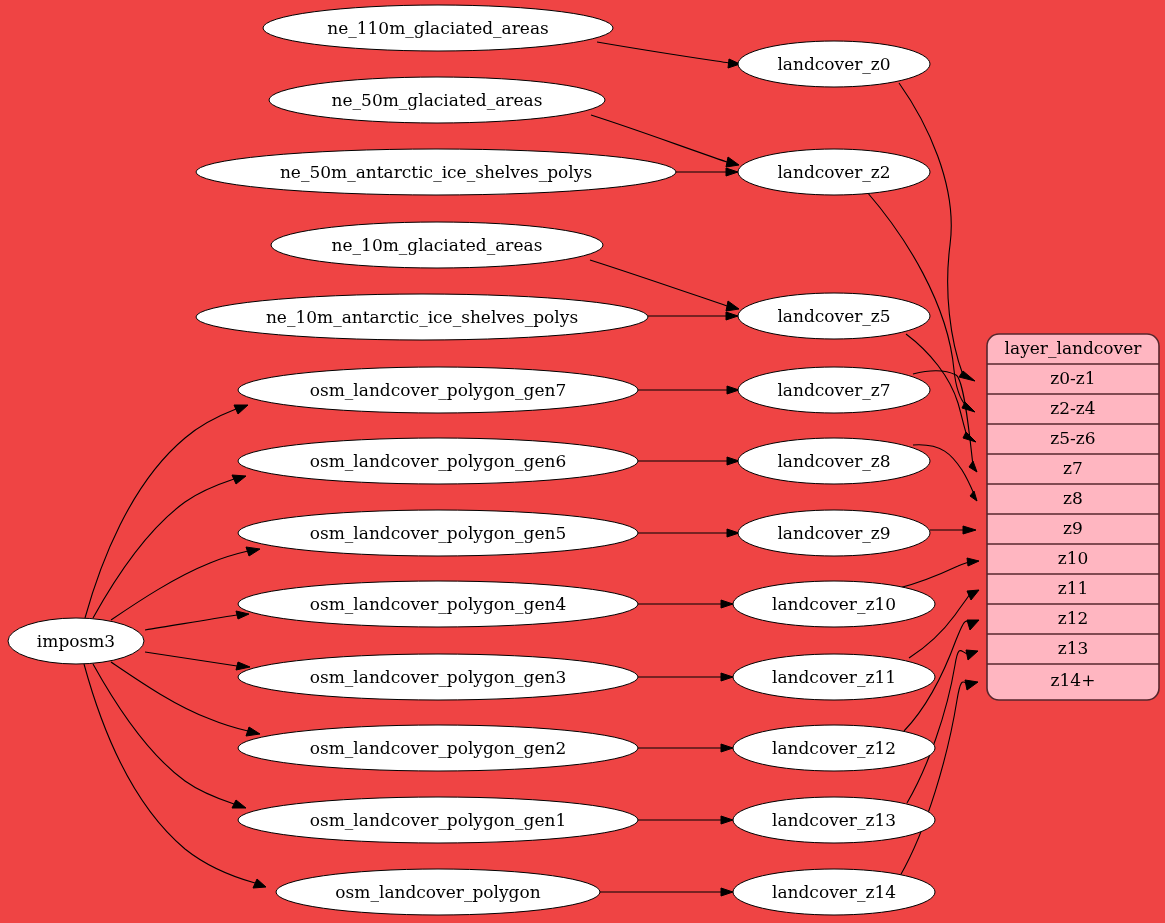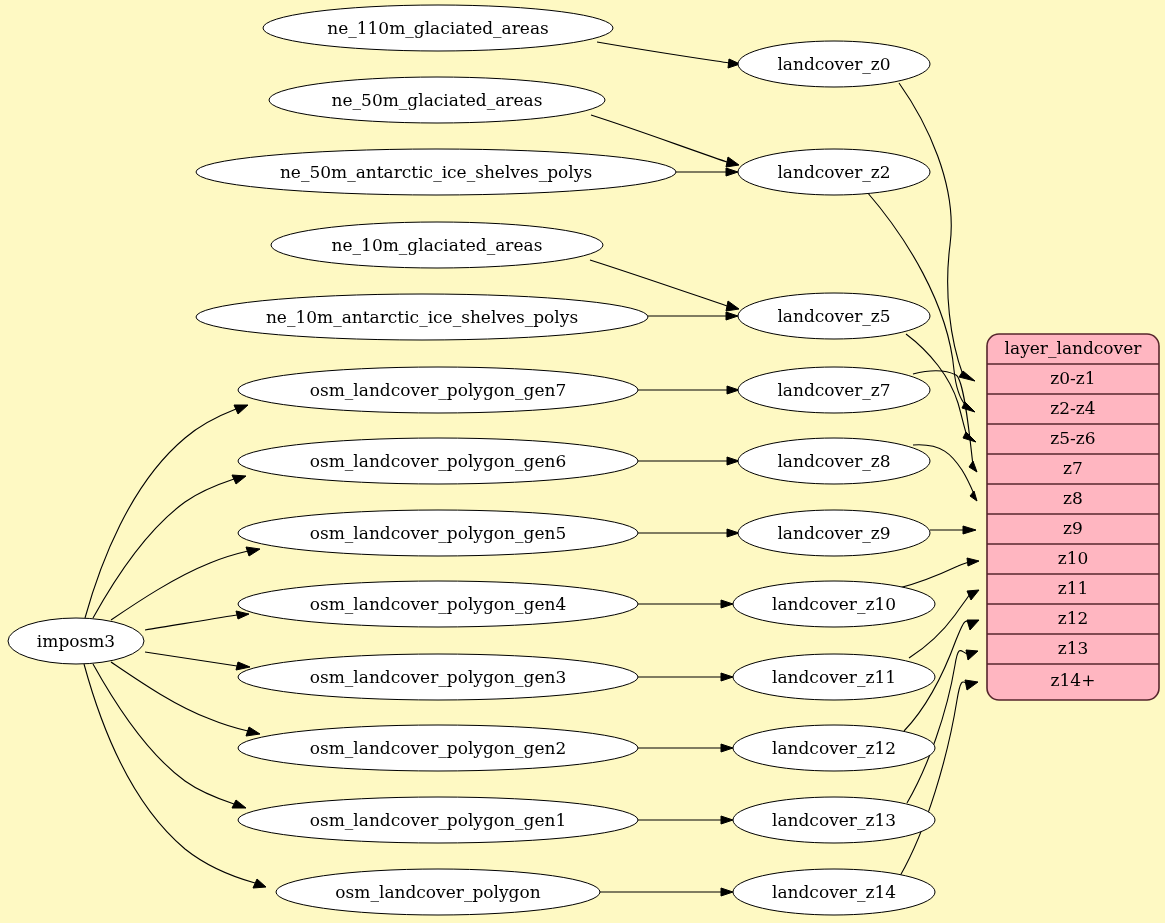--- a/index.html
+++ b/index.html
@@ -4,21 +4,21 @@
 <style>
   html, body {
     margin: 0;
     padding: 0;
     background: #ffffff;
   }
   #canvas-wrap {
     position: relative;
     width: 1165px;
     height: 923px;
-    background: #fef9c3;
+    background: #ef4444;
     overflow: hidden;
   }
   svg#graph {
     position: absolute;
     left: 0;
     top: 0;
     width: 1165px;
     height: 923px;
     display: block;
   }

